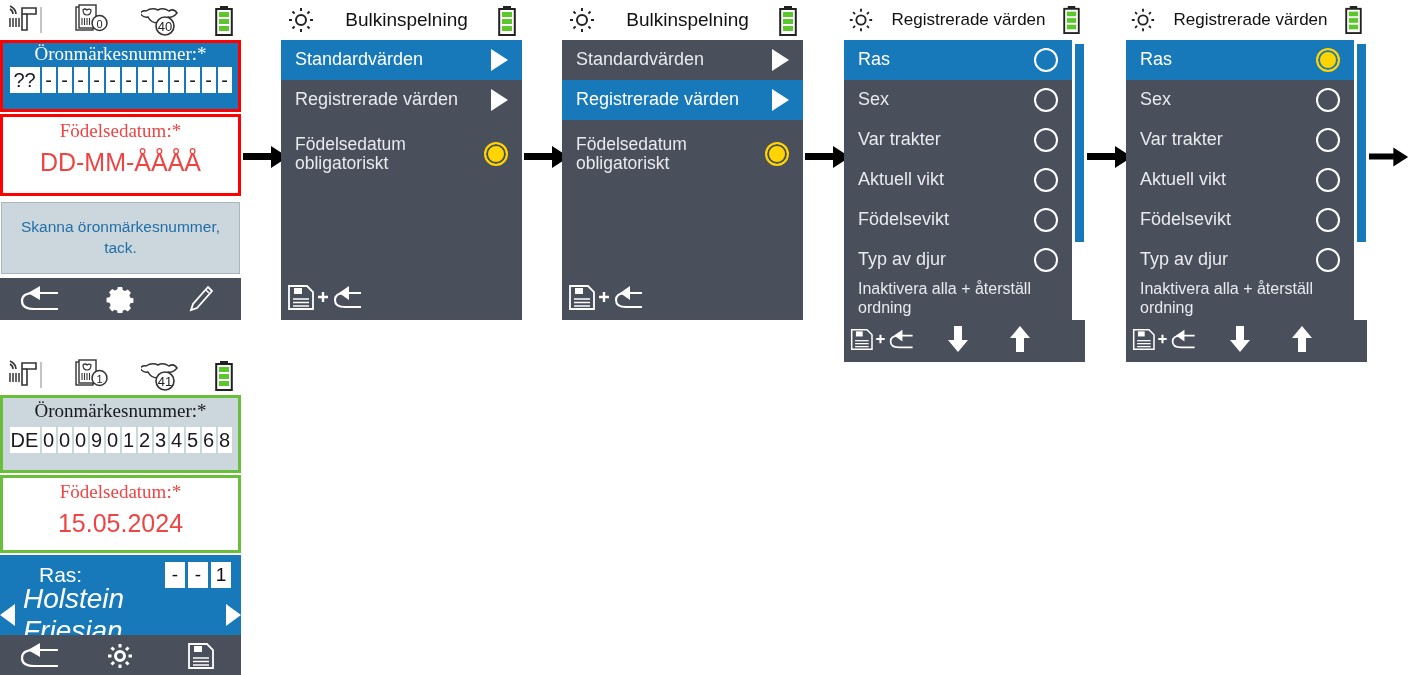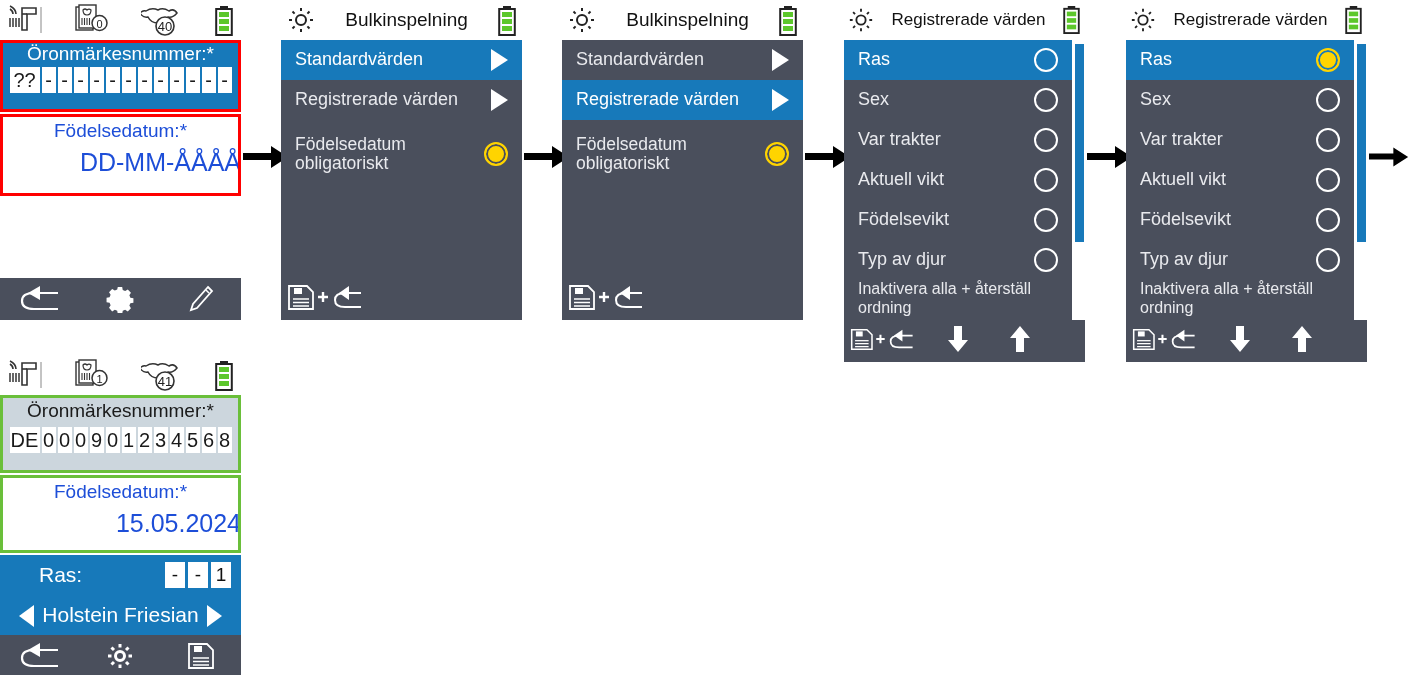--- a/index.html
+++ b/index.html
@@ -15,24 +15,24 @@
             box-sizing:border-box;padding:0 6px;}
   .titlebar .ttl{flex:1;text-align:center;font-size:19px;color:#111;}
 
   
   .ico{display:inline-block;line-height:0;}
   .battery{width:18px;height:28px;}
 
   
   .fieldblk{box-sizing:border-box;}
   .fld-blue{background:#1779ba;color:#fff;}
-  .fld-white{background:#ffffff;color:#1d4ed8;}
+  .fld-white{background:#ffffff;color:#ef4444;}
   .fld-grey{background:#ccd6dd;color:#1a1a1a;}
-  .fld-label{font-size:19px;text-align:center;padding-top:3px;}
-  .fld-value{font-size:25px;text-align:right;}
+  .fld-label{font-size:19px;text-align:center;padding-top:3px;font-family:Liberation Serif, serif;}
+  .fld-value{font-size:25px;text-align:center;}
   .redbox{outline:3px solid #ff0000;outline-offset:-3px;}
   .greenbox{outline:3px solid #6abf3a;outline-offset:-3px;}
 
   
   .cells{display:flex;justify-content:center;gap:2px;margin-top:2px;}
   .cells .c{background:#ffffff;color:#1a1a1a;font-size:20px;line-height:26px;
             height:26px;min-width:14px;text-align:center;
             font-family:"Liberation Sans","DejaVu Sans",sans-serif;}
   .cells .c.wide{min-width:30px;letter-spacing:0px;}
 
@@ -70,22 +70,22 @@
   
   .flowarrow{position:absolute;width:46px;height:26px;}
 
   
   .breedrow{background:#1779ba;color:#ffffff;display:flex;align-items:center;
             justify-content:center;box-sizing:border-box;}
   .breedlabel{font-size:21px;}
   .breedcells{display:flex;gap:3px;margin-left:auto;}
   .breedcells .bc{background:#fff;color:#111;font-size:19px;width:20px;height:26px;
                   line-height:26px;text-align:center;}
-  .breedname{font-size:21px;display:flex;align-items:flex-end;gap:8px;
-             justify-content:center;width:100%;}
+  .breedname{font-size:28px;display:flex;align-items:center;gap:8px;
+             justify-content:center;width:100%;font-style:italic;}
   .lt{width:0;height:0;border-right:15px solid #ffffff;
       border-top:11px solid transparent;border-bottom:11px solid transparent;}
   .rt{width:0;height:0;border-left:15px solid #ffffff;
       border-top:11px solid transparent;border-bottom:11px solid transparent;}
 </style>
 </head>
 <body>
 
 <div class="panel" style="left:0;top:0;width:241px;height:320px;background:#fff;">
 
@@ -163,20 +163,21 @@
       <span class="c">-</span>
       <span class="c">-</span>
     </div>
   </div>
 
   <div class="fieldblk fld-white redbox" style="position:absolute;left:0;top:114px;width:241px;height:82px;">
     <div class="fld-label" style="padding-top:6px;">Födelsedatum:*</div>
     <div class="fld-value" style="margin-top:6px;">DD-MM-ÅÅÅÅ</div>
   </div>
 
+  <div class="msgbox" style="position:absolute;left:1px;top:202px;width:239px;height:72px;">Skanna öronmärkesnummer, tack.</div>
 
   <div class="toolbar" style="position:absolute;left:0;top:278px;width:241px;">
     <span class="tb">
       <svg width="44" height="28" viewBox="0 0 44 28">
         <path d="M40 8 L16 8 q-12 0-12 8 q0 8 12 8 L40 24" fill="none" stroke="#fff" stroke-width="2.2"></path>
         <path d="M22 1 L10 8 L22 15 Z" fill="#fff"></path>
       </svg>
     </span>
     <span class="tb">
       <svg width="28" height="28" viewBox="0 0 28 28">

